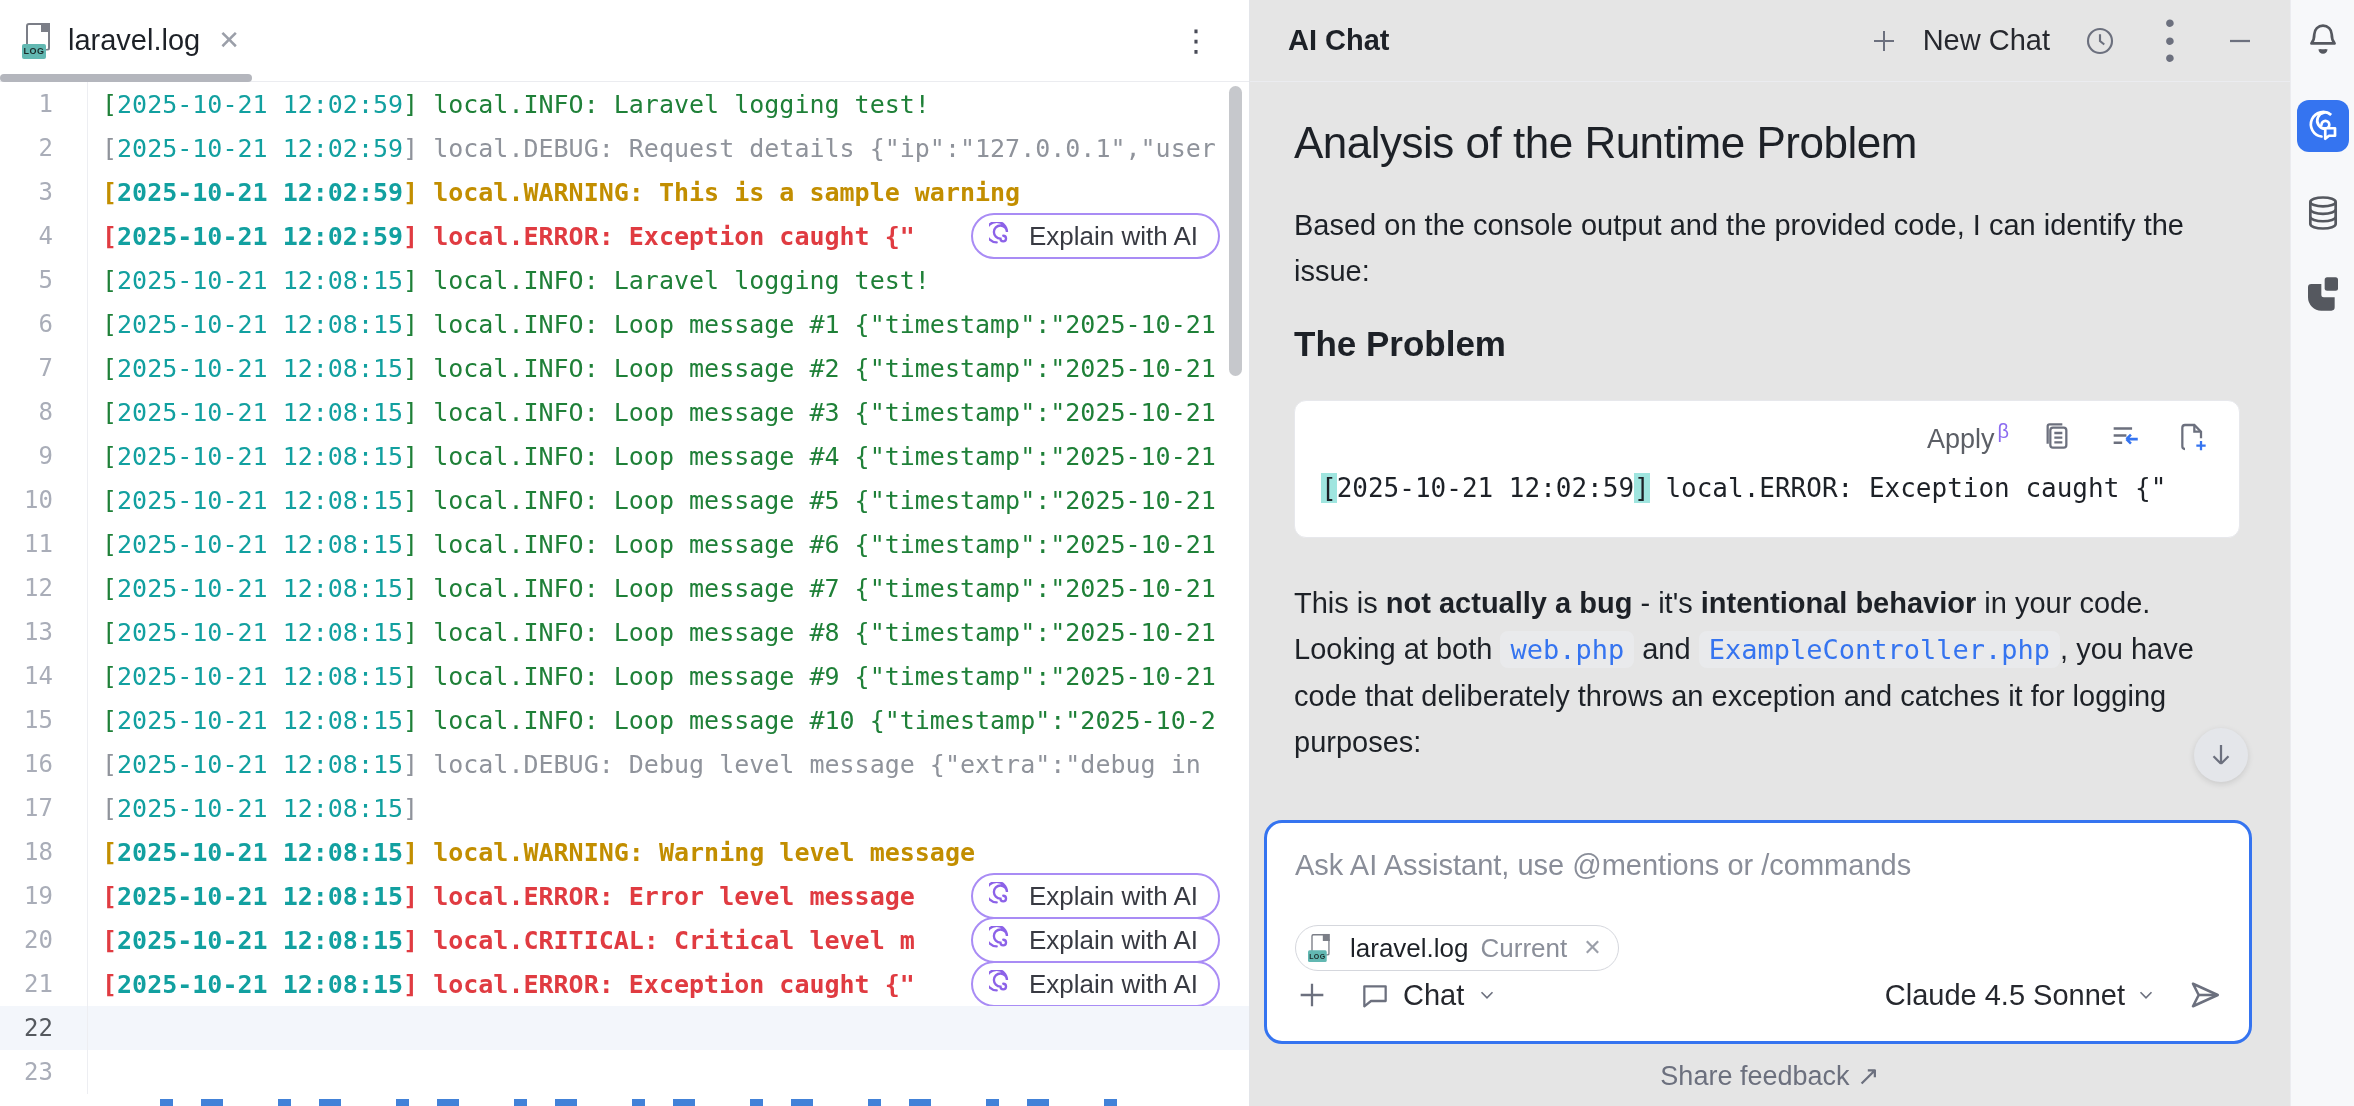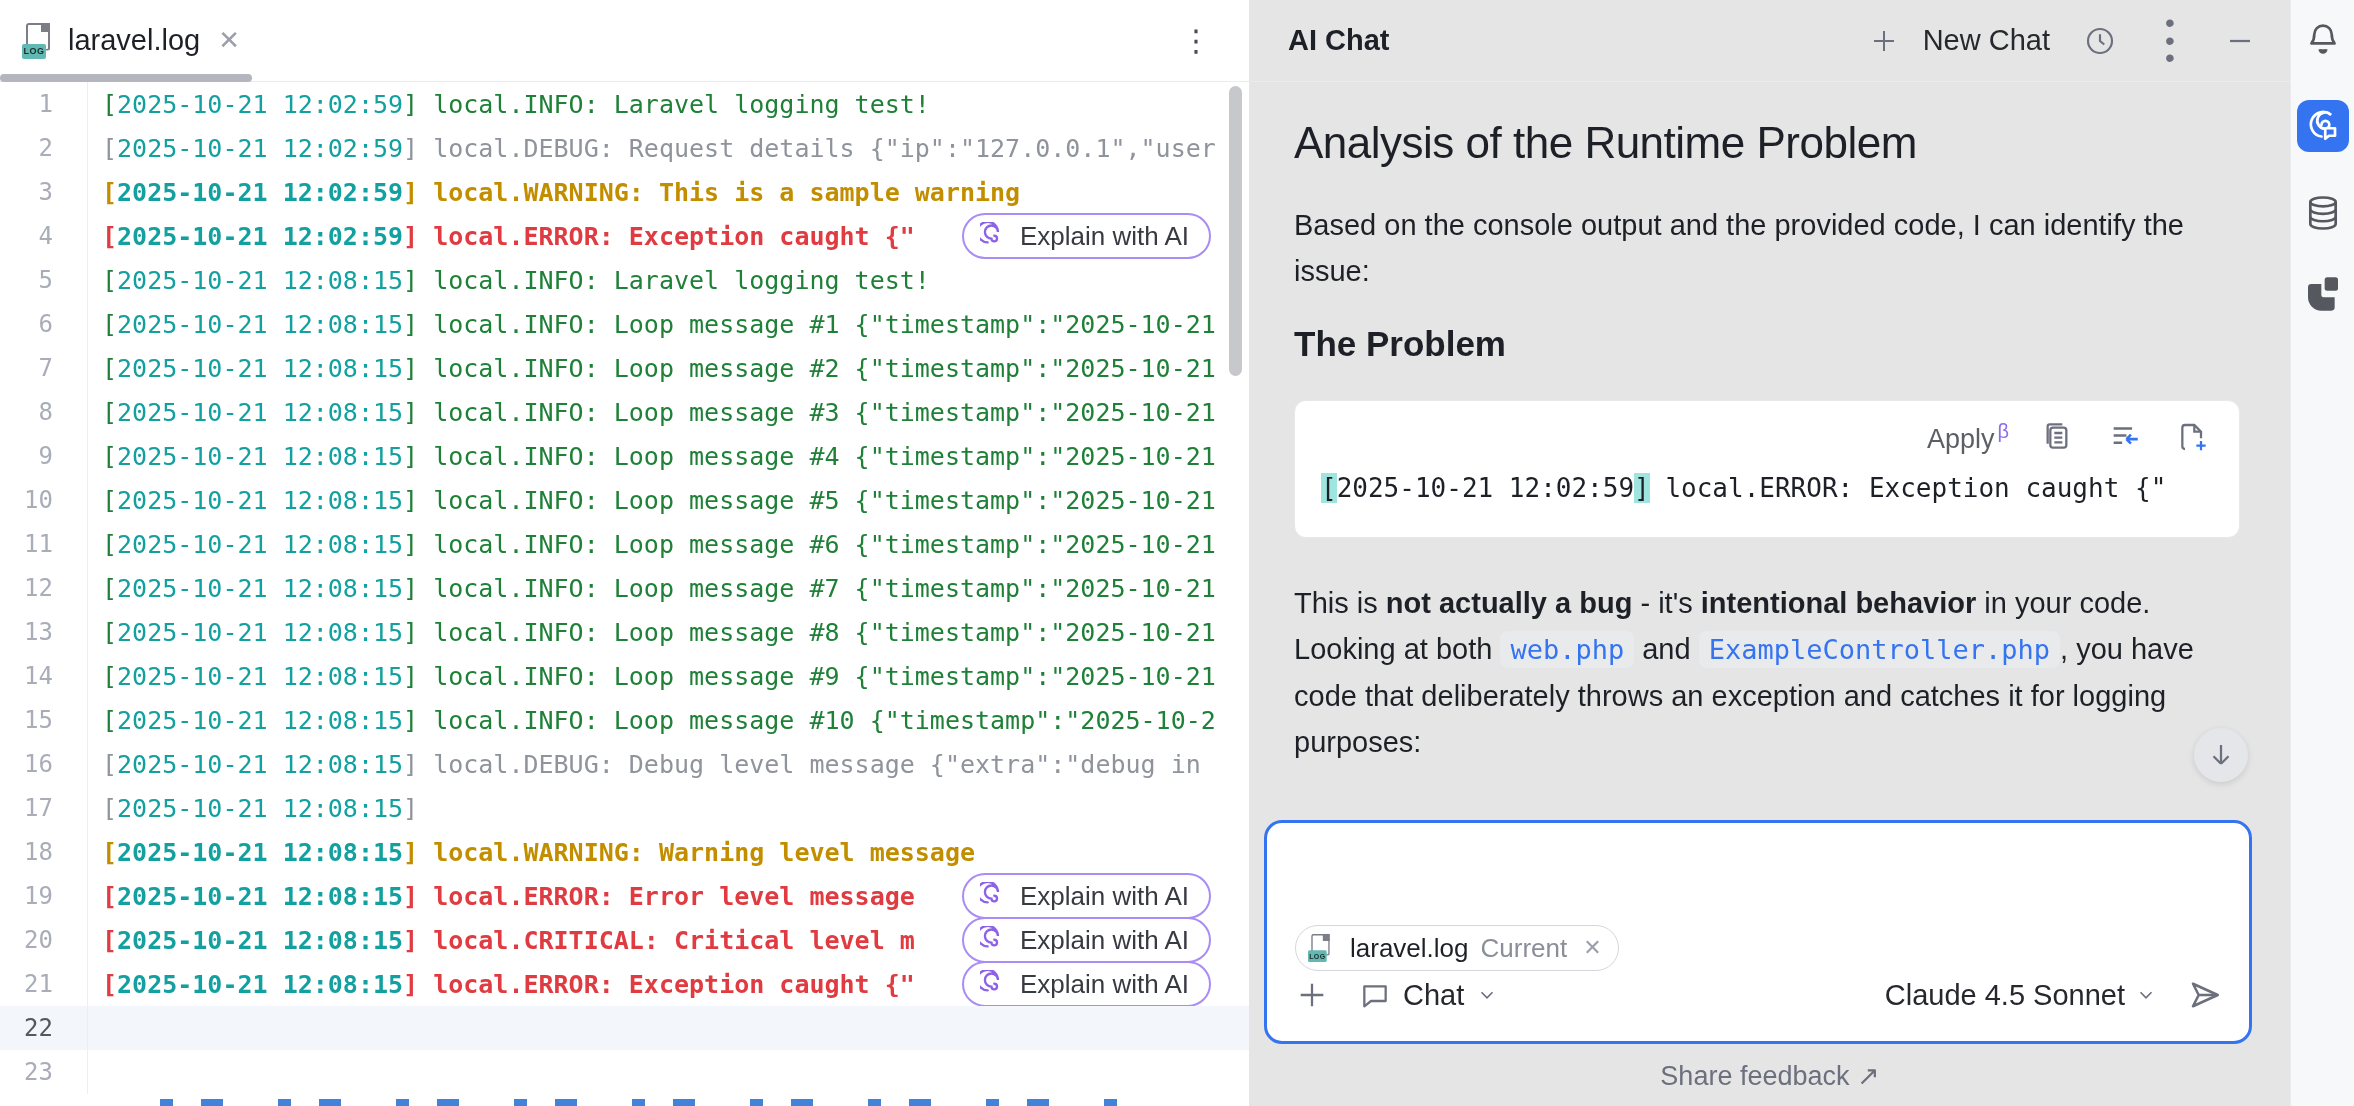--- a/index.html
+++ b/index.html
@@ -39,21 +39,21 @@
               align-items:center; justify-content:flex-end; }
   .line .code { padding-left:14px; overflow:hidden; white-space:pre; display:flex; align-items:center; }
   .line.current { background:#f3f6fb; }
   .line.current .ln { color:#55595f; }
   .ts { color:#12a0a0; }
   .lv-INFO  { color:#1f8038; }
   .lv-DEBUG, .lv-NOTICE { color:#8f939b; }
   .lv-WARNING { color:#c28e00; font-weight:bold; }
   .lv-ERROR, .lv-CRITICAL { color:#e03b41; font-weight:bold; }
 
-  .explain-btn { position:absolute; right:38px; top:50%; transform:translateY(-50%);
+  .explain-btn { position:absolute; right:29px; top:50%; transform:translateY(-50%);
                  height:46px; display:inline-flex; align-items:center; gap:12px;
                  background:#fff; border:2px solid #a98cf5; border-radius:24px; padding:0 20px 0 16px;
                  font-family:"Liberation Sans", sans-serif; font-size:26px; color:#383a42; cursor:pointer; }
   .editor-scrollbar { position:absolute; right:7px; top:4px; width:13px; height:290px;
                       background:#c6c8cc; border-radius:7px; }
   .clip-frags { position:absolute; left:160px; right:120px; bottom:0; height:7px;
                 background:repeating-linear-gradient(90deg,#2d74d4 0 13px,transparent 13px 41px,
                            #2d74d4 41px 63px,transparent 63px 118px); opacity:.9; }
 
   
@@ -313,20 +313,21 @@
       <div class="chat-p"><span>This is </span><span class="bold">not actually a bug</span><span> - it's </span><span class="bold">intentional behavior</span><span> in your code. Looking at both </span><span class="inline-code">web.php</span><span> and </span><span class="inline-code">ExampleController.php</span><span>, you have code that deliberately throws an exception and catches it for logging purposes:</span></div>
     </div>
 
     <div class="scroll-down-btn">
       <svg width="30" height="30" viewBox="0 0 24 24" fill="none" stroke="#6c707e" stroke-width="1.8">
           <path d="M12 4v15m0 0-6-6m6 6 6-6"></path>
         </svg>
     </div>
 
     <div class="input-box">
+      <div class="input-placeholder">Ask AI Assistant, use @mentions or /commands</div>
       <div class="ctx-chip">
         <span class="logicon">
           <span class="doc"></span>
             <span class="fold"></span>
           <span class="badge">LOG</span>
         </span>
         <span class="fname">laravel.log</span>
         <span class="ftag">Current</span>
         <span class="fclose">✕</span>
       </div>

